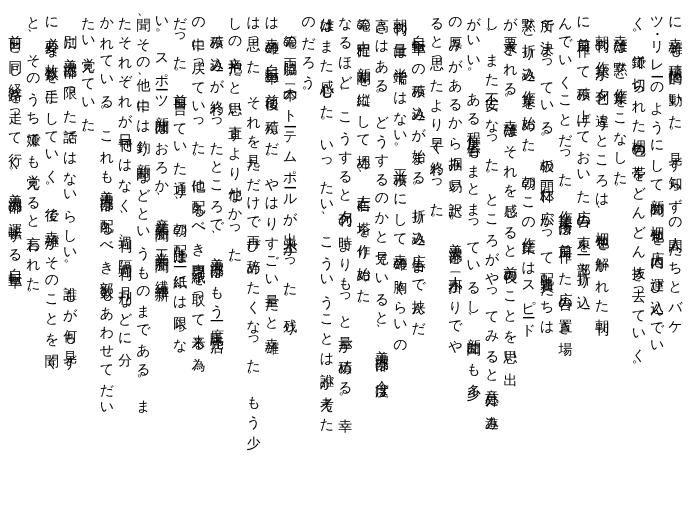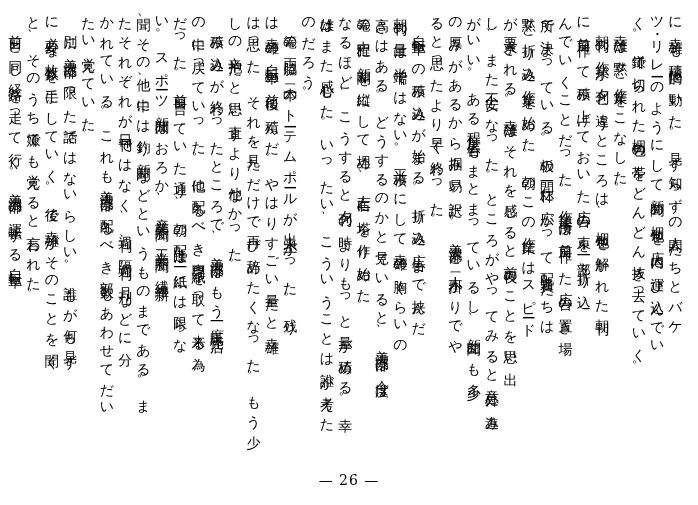--- a/index.html
+++ b/index.html
@@ -82,14 +82,13 @@
       <div class="col">い。スポーツ新聞はおろか、産業新聞、工業新聞、繊維新</div>
       <div class="col">聞、その他、中には釣り新聞などというものまである。ま</div>
       <div class="col">たそれぞれが日刊ではなく、週刊、隔週刊、月刊などに分</div>
       <div class="col">かれている。これも美濃部は配るべき部数もあわせてだい</div>
       <div class="col">たい覚えていた。</div>
       <div class="col indent">別に美濃部に限った話ではないらしい。誰もが何も見ず</div>
       <div class="col">に必要な枚数を手にしていく。後で幸雄がそのことを聞く</div>
       <div class="col">と、そのうち嫌でも覚えると言われた。</div>
       <div class="col indent">前日と同じ経路を走って行く。美濃部の運転する自転車</div>
     </div>
-  <div class="page-num">— 26 —</div>
 </div>
 
 </body></html>

